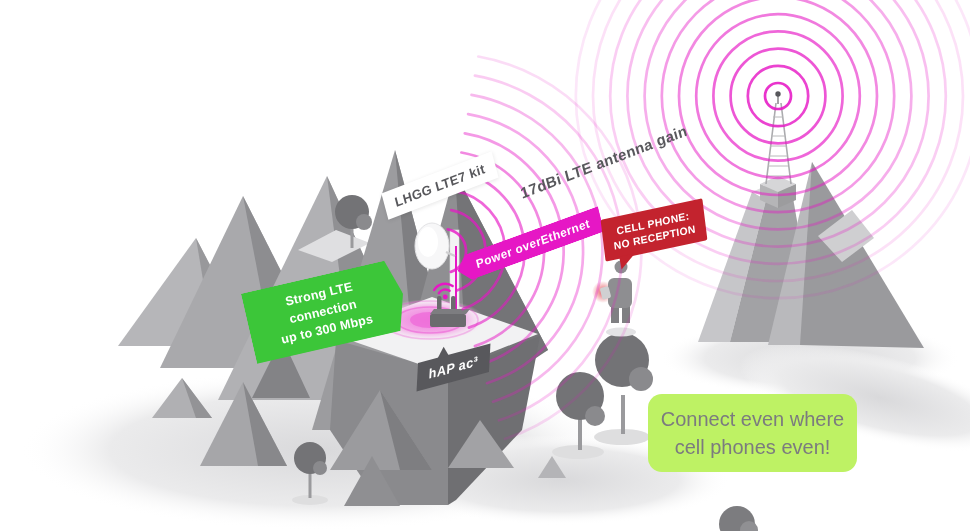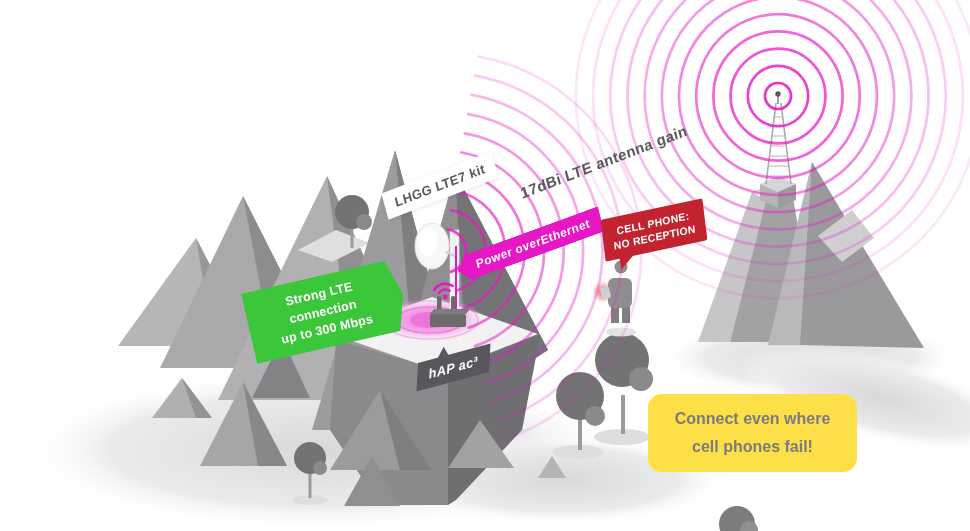--- a/index.html
+++ b/index.html
@@ -45,21 +45,21 @@
     left:416px;top:354px;background:#58585c;font-size:13px;letter-spacing:.4px;
     padding:6px 12px;transform:rotate(-15deg) skewX(-18deg);
   }
   .hap::before{
     content:"";position:absolute;left:20px;top:-9px;width:0;height:0;
     border-left:6px solid transparent;border-right:6px solid transparent;
     border-bottom:10px solid #58585c;
   }
   .tagline{
     left:648px;top:394px;width:209px;height:78px;border-radius:14px;
-    background:#fde047;color:#7b7b7f;font-weight:700;font-size:16px;
+    background:#bef264;color:#7b7b7f;font-weight:400;font-size:20px;
     text-align:center;line-height:28px;padding-top:11px;box-sizing:border-box;
     white-space:normal;
   }
 </style>
 </head>
 <body>
 
 <div class="stage">
 
 <svg width="970" height="531" viewBox="0 0 970 531" xmlns="http://www.w3.org/2000/svg">
@@ -258,16 +258,16 @@
   <div>Strong LTE connection</div>
   <div>up to 300 Mbps</div>
 </div>
 
 <div class="co hap">
   <span>hAP ac³</span>
 </div>
 
 <div class="co tagline">
   <div>Connect even where</div>
-  <div>cell phones fail!</div>
+  <div>cell phones even!</div>
 </div>
 
 </div>
 
 </body></html>

